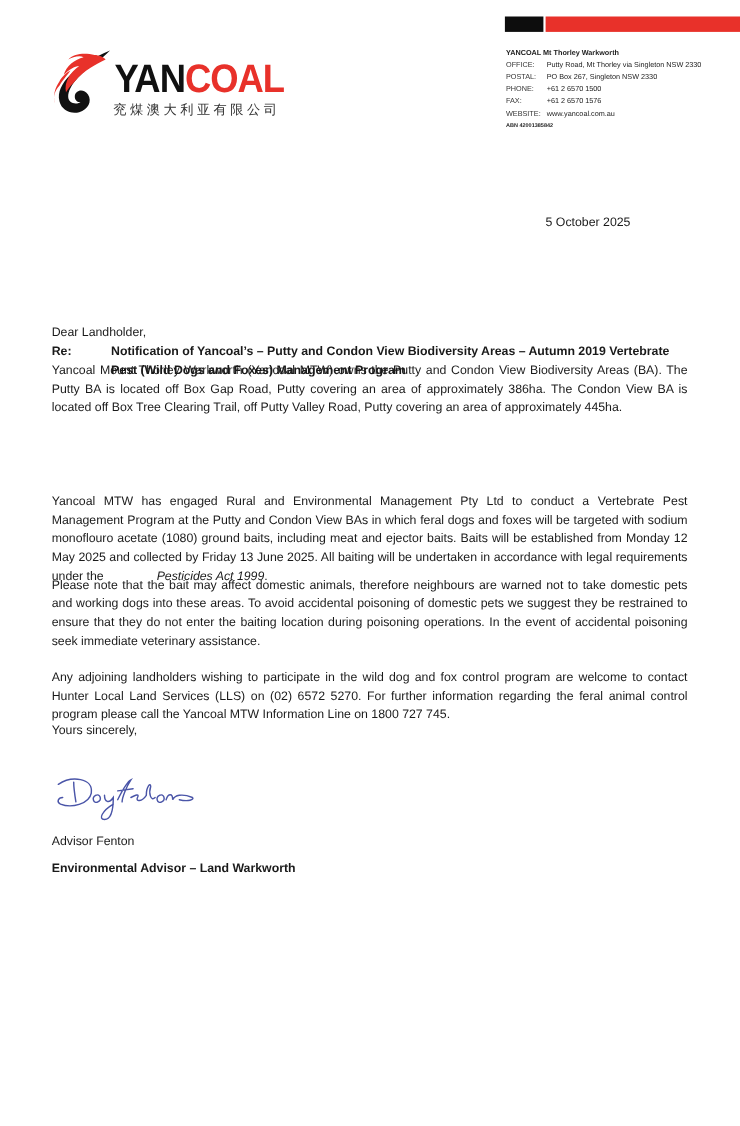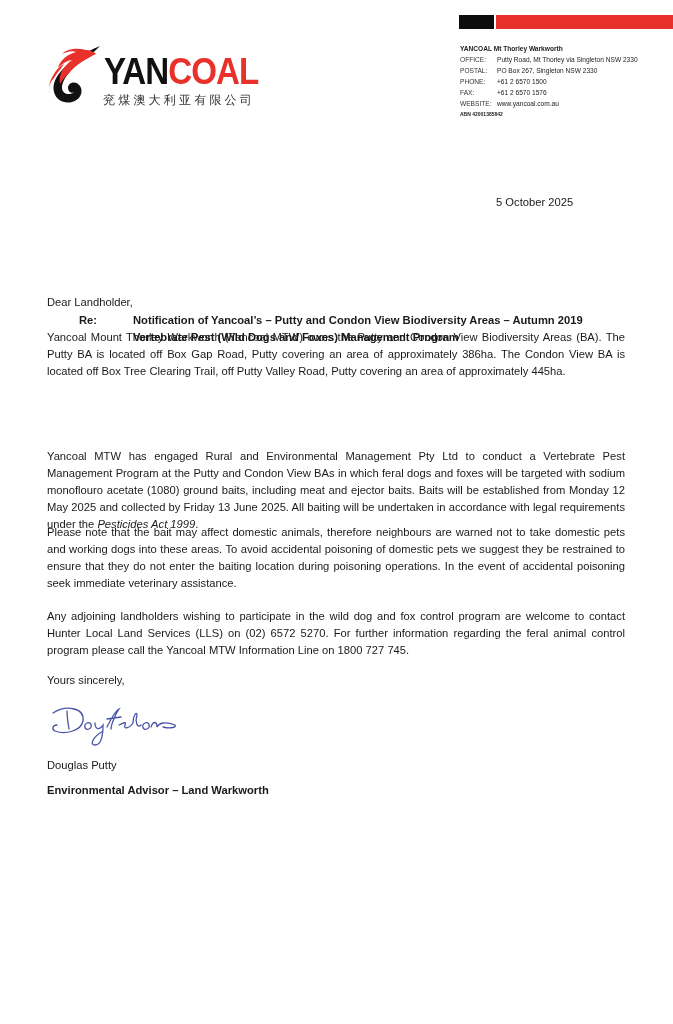--- a/index.html
+++ b/index.html
@@ -18,32 +18,32 @@
   .addr { position: absolute; left: 460px; top: 44px; font-size: 6.6px; line-height: 10.9px; color: #222; }
   .addr .company { font-weight: bold; font-size: 6.6px; }
   .addr .row { display: flex; }
   .addr .lbl { width: 37px; color: #333; }
   .addr .abn { font-weight: bold; font-size: 5px; }
 
   .letter { position: absolute; left: 47px; width: 578px; font-size: 11.2px; line-height: 17px; color: #1a1a1a; }
   .date { position: absolute; left: 496px; top: 196px; font-size: 11.2px; }
   .salutation { top: 254px; margin-top: 40px; }
   .re { top: 312px; display: flex; font-weight: bold; }
-  .re .re-lbl { width: 54px; flex: 0 0 54px; margin-left: 32px; }
+  .re .re-lbl { width: 54px; flex: 0 0 54px; }
   .re .re-text { flex: 1; }
   p.para { margin: 0; text-align: justify; }
   .p1 { top: 329px; }
   .p2 { top: 448px; }
   .p3 { top: 524px; }
   .p4 { top: 608px; }
-  .closing { top: 656px; margin-top: 16px; }
+  .closing { top: 656px; }
   .signature { position: absolute; left: 45px; top: 701px; width: 140px; height: 48px; }
   .signer { top: 757px; }
   .signer-title { top: 782px; font-weight: bold; }
-  em { font-style: italic; }
+  em { font-style: italic; margin-left: 45px; }
 </style>
 </head>
 <body>
 
 <div class="bar-black"></div>
 <div class="bar-red"></div>
 
 <div class="logo">
   <svg width="58" height="62" viewBox="0 0 58 62" style="position:absolute;left:0;top:0;">
     <path d="M54 2 C40 8 26 16 18 24 C10 32 6 40 8 48 C10 56 18 60 26 58 C34 56 38 48 34 42 C30 36 22 38 22 44 C22 48 26 50 28 48 C24 52 16 50 16 44 C16 34 28 22 40 14 C46 10 50 6 54 2 Z" fill="#111111"></path>
@@ -104,14 +104,14 @@
     <path d="M22 10 C22 16 23 22 24 28"></path>
     <path d="M42 22 C38 24 40 30 44 28 C48 26 46 20 42 22"></path>
     <path d="M50 22 C50 28 54 30 58 24 C58 34 56 44 50 44 C44 44 48 36 58 30"></path>
     <path d="M62 26 C66 18 70 10 74 8 C70 14 66 24 66 28 M62 18 L76 16"></path>
     <path d="M74 24 C78 22 82 20 80 24 C78 28 84 28 88 22 C88 14 92 10 92 14 C90 20 92 28 96 24"></path>
     <path d="M100 22 C96 24 98 30 102 28 C106 26 104 20 100 22"></path>
     <path d="M106 26 C108 20 112 20 112 26 C114 22 120 20 130 24 C132 26 126 28 118 26"></path>
   </g>
 </svg>
 
-<div class="letter signer">Douglas Putty</div>
+<div class="letter signer">Advisor Fenton</div>
 <div class="letter signer-title">Environmental Advisor – Land Warkworth</div>
 
 </body></html>

